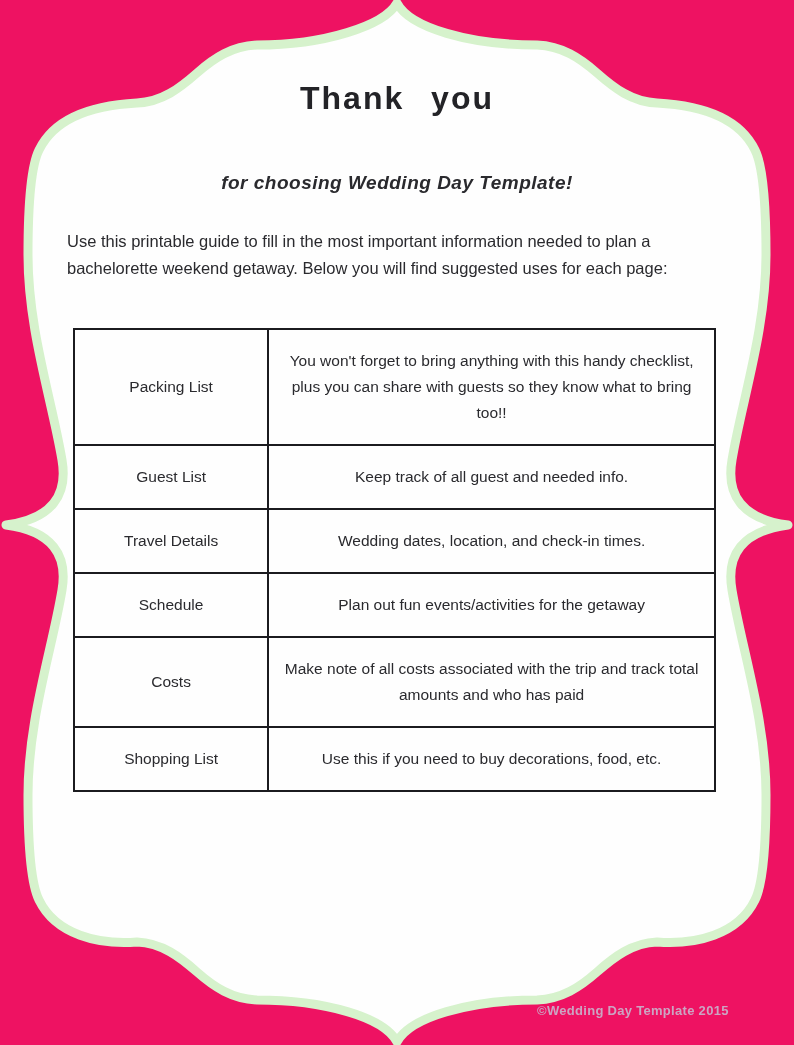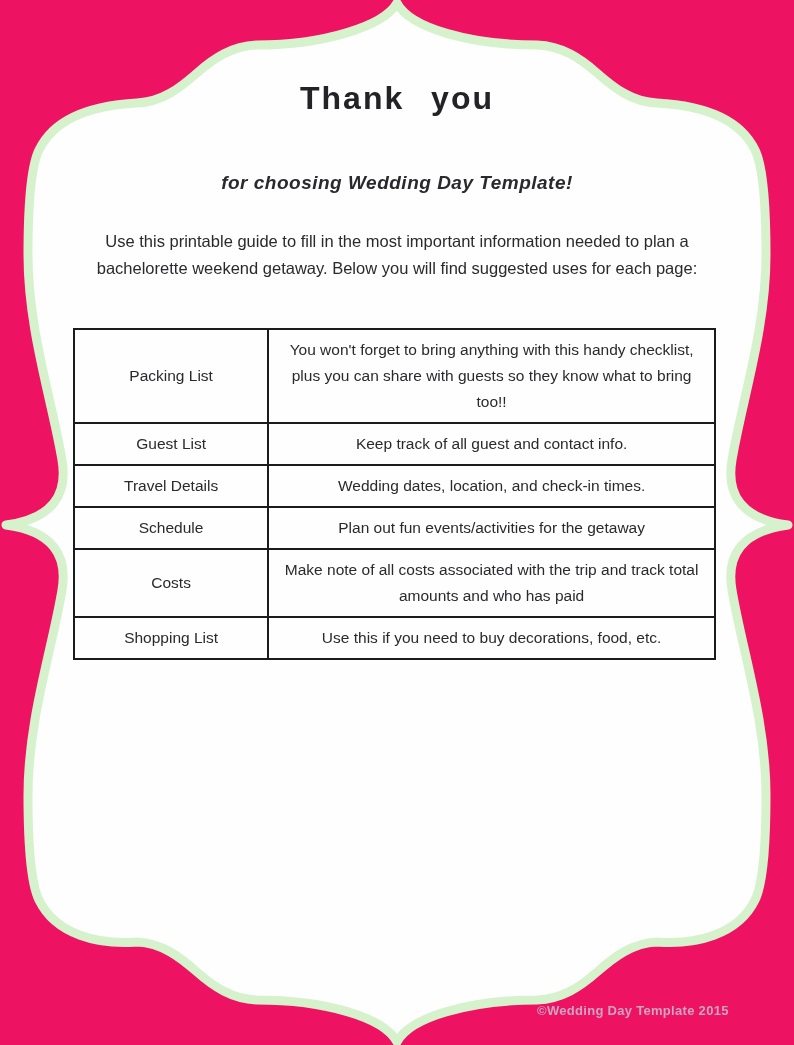--- a/index.html
+++ b/index.html
@@ -39,39 +39,39 @@
     font-size: 19px;
     font-weight: 600;
     letter-spacing: 0.5px;
     color: #2A2A2E;
     font-style: italic;
   }
   .intro {
     position: absolute;
     top: 228px; left: 67px;
     width: 660px;
-    text-align: center;
+    text-align: left;
     font-size: 16.5px;
     line-height: 27px;
     color: #2A2A2E;
   }
   table.usage-table {
     position: absolute;
     top: 328px; left: 73px;
     width: 643px;
     border-collapse: collapse;
     table-layout: fixed;
   }
   table.usage-table td {
     border: 2px solid #1B1B1F;
     font-size: 15.5px;
     line-height: 26px;
     text-align: center;
     vertical-align: middle;
-    padding: 7px 10px;
+    padding: 18px 10px;
     color: #2A2A2E;
   }
   td.col-page { width: 30.3%; }
   .copyright {
     position: absolute;
     top: 1003px; left: 537px;
     font-size: 13px;
     font-weight: 700;
     letter-spacing: 0.3px;
     color: rgba(198, 190, 212, 0.85);
@@ -125,21 +125,21 @@
   </div>
 
   <table class="usage-table">
     <tbody>
       <tr>
         <td class="col-page">Packing List</td>
         <td class="col-desc">You won't forget to bring anything with this handy checklist, plus you can share with guests so they know what to bring too!!</td>
       </tr>
       <tr>
         <td class="col-page">Guest List</td>
-        <td class="col-desc">Keep track of all guest and contact info.</td>
+        <td class="col-desc">Keep track of all guest and needed info.</td>
       </tr>
       <tr>
         <td class="col-page">Travel Details</td>
         <td class="col-desc">Wedding dates, location, and check-in times.</td>
       </tr>
       <tr>
         <td class="col-page">Schedule</td>
         <td class="col-desc">Plan out fun events/activities for the getaway</td>
       </tr>
       <tr>

